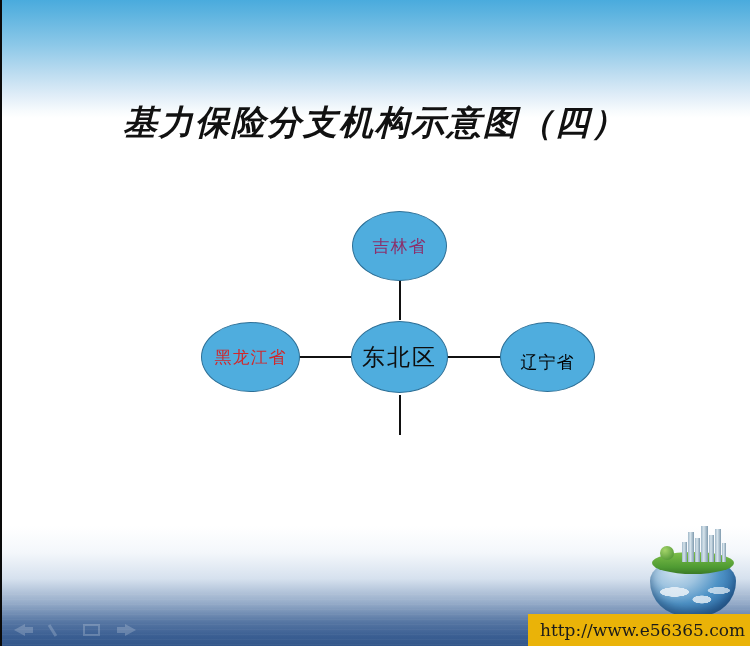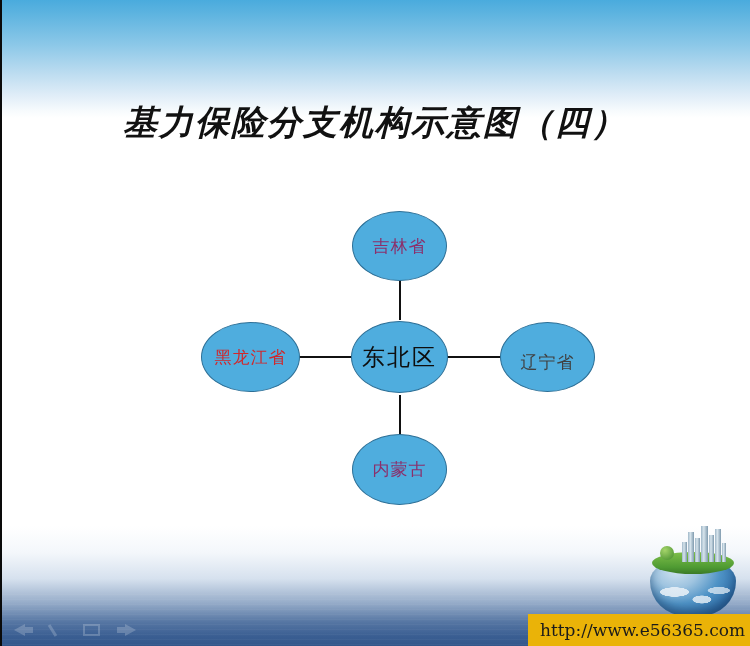--- a/index.html
+++ b/index.html
@@ -285,26 +285,23 @@
 
     <div class="node node-center" style="left:351px; top:321px; width:97px; height:72px;">
       <span class="node-label" style="color:#0e0e0e;">东北区</span>
     </div>
 
     <div class="node node-branch" style="left:201px; top:322px; width:99px; height:70px;">
       <span class="node-label" style="color:#d1272b;">黑龙江省</span>
     </div>
 
     <div class="node node-branch" style="left:500px; top:322px; width:95px; height:70px;">
-      <span class="node-label" style="color:#404040;margin-top:11px;">辽宁省</span>
-    </div>
-
-    <div class="node node-branch" style="left:352px; top:434px; width:95px; height:71px;">
-      <span class="node-label" style="color:#8b2f6b;">内蒙古</span>
-    </div>
+      <span class="node-label" style="color:#000000;margin-top:11px;">辽宁省</span>
+    </div>
+
 
   </div>
 
   <div class="logo">
     <div class="globe"></div>
     <div class="land"></div>
     <div class="tree"></div>
     <div class="city">
       <i style="left:0px;  width:5px; height:20px;"></i>
       <i style="left:6px;  width:6px; height:30px;"></i>

